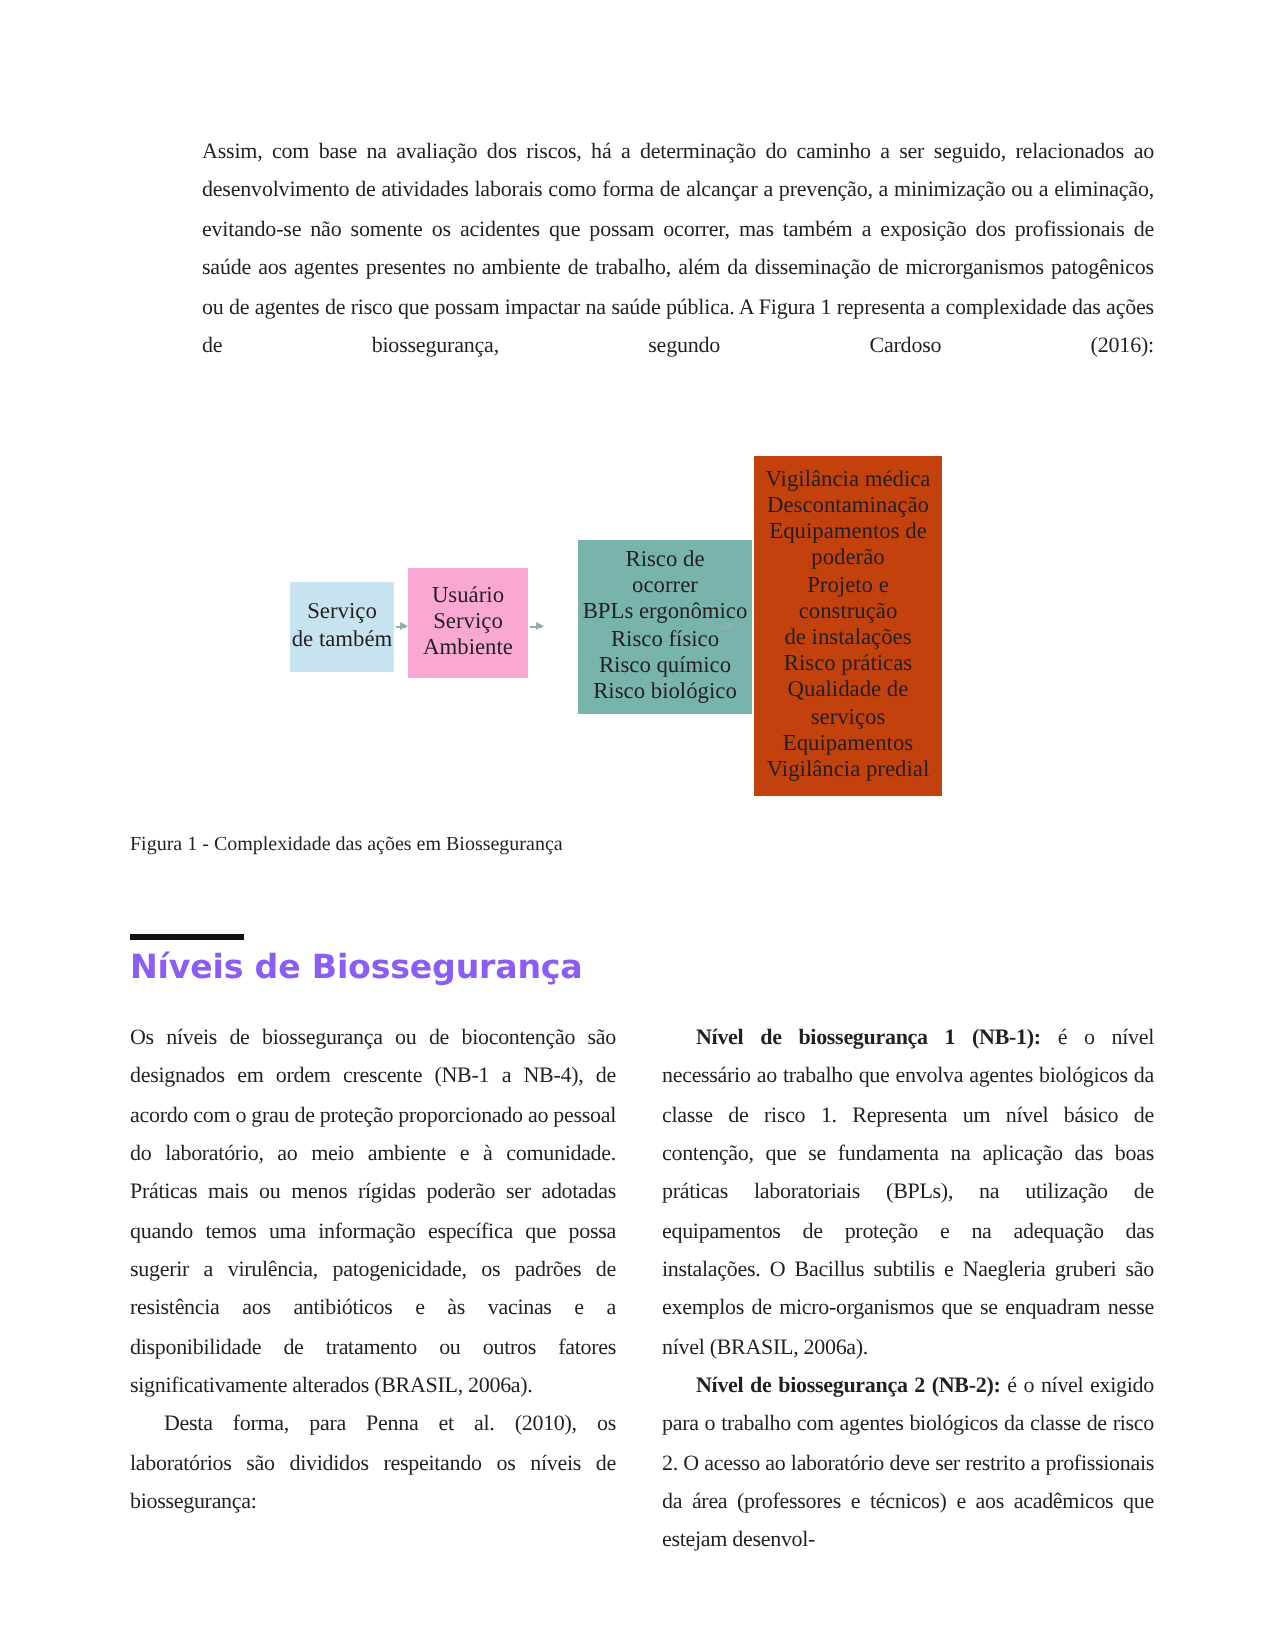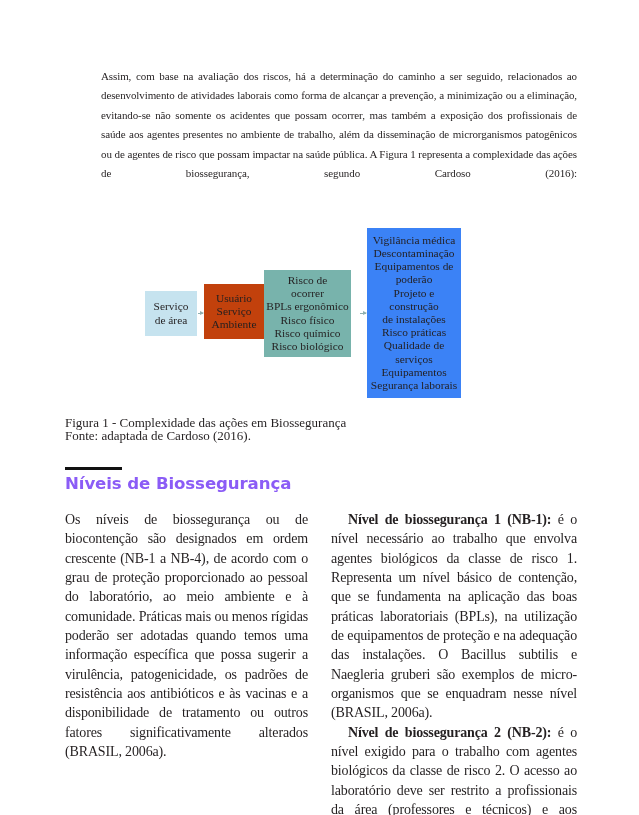--- a/index.html
+++ b/index.html
@@ -22,100 +22,100 @@
   }
   .box .lines { display: flex; flex-direction: column; }
   .arrow {
     position: absolute; height: 1px; background: #8fb0b0;
   }
   .arrow::after {
     content: ""; position: absolute; right: -1px; top: -2px;
     border-left: 4px solid #8fb0b0; border-top: 2.5px solid transparent; border-bottom: 2.5px solid transparent;
   }
   .caption {
-    position: absolute; left: 65px; top: 416px; font-size: 13px; line-height: 13px; margin: 0;
+    position: absolute; left: 65px; top: 416px; font-size: 10px; line-height: 13px; margin: 0;
   }
   .rule { position: absolute; left: 65px; top: 467px; width: 57px; height: 3px; background: #111; }
   .heading {
     position: absolute; left: 65px; top: 474px; margin: 0;
     font-family: "DejaVu Sans", "Liberation Sans", sans-serif; font-weight: bold;
     font-size: 16.6px; color: #8b5cf6; letter-spacing: -0.1px;
   }
   .col {
-    position: absolute; top: 510px; font-size: 14px; line-height: 19.35px;
+    position: absolute; top: 510px; font-size: 11px; line-height: 19.35px;
     text-align: justify; letter-spacing: -0.15px;
   }
   .col p { margin: 0; }
   .col-left { left: 65px; width: 243px; }
   .col-right { left: 331px; width: 246px; }
   .indent { text-indent: 17px; }
   .bold { font-weight: bold; }
   .it { }
 </style>
 </head>
 <body>
 
 <p class="intro">Assim, com base na avaliação dos riscos, há a determinação do caminho a ser seguido, relacionados ao desenvolvimento de atividades laborais como forma de alcançar a prevenção, a minimização ou a eliminação, evitando-se não somente os acidentes que possam ocorrer, mas também a exposição dos profissionais de saúde aos agentes presentes no ambiente de trabalho, além da disseminação de microrganismos patogênicos ou de agentes de risco que possam impactar na saúde pública. A Figura 1 representa a complexidade das ações de biossegurança, segundo Cardoso (2016):</p>
 
 <div class="fig">
   <div class="box" id="b0" style="left: 145px; top: 291px; width: 52px; height: 45px; background: rgb(198, 227, 239);">
       <div class="lines">
         <span>Serviço</span>
-        <span>de área</span>
+        <span>de também</span>
       </div>
     </div>
   <div class="arrow" style="left:198px; top:313px; width:5px;"></div>
 
-  <div class="box" id="b1" style="left: 204px; top: 284px; width: 60px; height: 55px; background: #c2410c;">
+  <div class="box" id="b1" style="left: 204px; top: 284px; width: 60px; height: 55px; background: #f9a8d4;">
       <div class="lines">
         <span>Usuário</span>
         <span>Serviço</span>
         <span>Ambiente</span>
       </div>
     </div>
   <div class="arrow" style="left:265px; top:313px; width:6px;"></div>
 
-  <div class="box" id="b2" style="left: 264px; top: 270px; width: 87px; height: 87px; background: rgb(120, 179, 172);">
+  <div class="box" id="b2" style="left: 289px; top: 270px; width: 87px; height: 87px; background: rgb(120, 179, 172);">
       <div class="lines">
         <span>Risco de</span>
         <span>ocorrer</span>
         <span>BPLs ergonômico</span>
         <span>Risco físico</span>
         <span>Risco químico</span>
         <span>Risco biológico</span>
       </div>
     </div>
   <div class="arrow" style="left:360px; top:313px; width:6px;"></div>
 
-  <div class="box" id="b3" style="left: 367px; top: 228px; width: 94px; height: 170px; background: #3b82f6;">
+  <div class="box" id="b3" style="left: 377px; top: 228px; width: 94px; height: 170px; background: #c2410c;">
       <div class="lines">
         <span>Vigilância médica</span>
         <span>Descontaminação</span>
         <span>Equipamentos de</span>
         <span>poderão</span>
         <span>Projeto e</span>
         <span>construção</span>
         <span>de instalações</span>
         <span>Risco práticas</span>
         <span>Qualidade de</span>
         <span>serviços</span>
         <span>Equipamentos</span>
-        <span>Segurança laborais</span>
+        <span>Vigilância predial</span>
       </div>
     </div>
 </div>
 
 <div class="caption">
   <div>Figura 1 - Complexidade das ações em Biossegurança</div>
-  <div>Fonte: adaptada de Cardoso (2016).</div>
 </div>
 
 <div class="rule"></div>
 <h2 class="heading">Níveis de Biossegurança</h2>
 
 <div class="col col-left">
   <p>Os níveis de biossegurança ou de biocontenção são designados em ordem crescente (NB-1 a NB-4), de acordo com o grau de proteção proporcionado ao pessoal do laboratório, ao meio ambiente e à comunidade. Práticas mais ou menos rígidas poderão ser adotadas quando temos uma informação específica que possa sugerir a virulência, patogenicidade, os padrões de resistência aos antibióticos e às vacinas e a disponibilidade de tratamento ou outros fatores significativamente alterados (BRASIL, 2006a).</p>
+  <p class="indent">Desta forma, para Penna et al. (2010), os laboratórios são divididos respeitando os níveis de biossegurança:</p>
 </div>
 
 <div class="col col-right">
   <p class="indent"><span class="bold">Nível de biossegurança 1 (NB-1):</span><span> é o nível necessário ao trabalho que envolva agentes biológicos da classe de risco 1. Representa um nível básico de contenção, que se fundamenta na aplicação das boas práticas laboratoriais (BPLs), na utilização de equipamentos de proteção e na adequação das instalações. O </span><span class="it">Bacillus subtilis</span><span> e </span><span class="it">Naegleria gruberi</span><span> são exemplos de micro-organismos que se enquadram nesse nível (BRASIL, 2006a).</span></p>
   <p class="indent"><span class="bold">Nível de biossegurança 2 (NB-2):</span><span> é o nível exigido para o trabalho com agentes biológicos da classe de risco 2. O acesso ao laboratório deve ser restrito a profissionais da área (professores e técnicos) e aos acadêmicos que estejam desenvol-</span></p>
 </div>
 
 </body></html>

